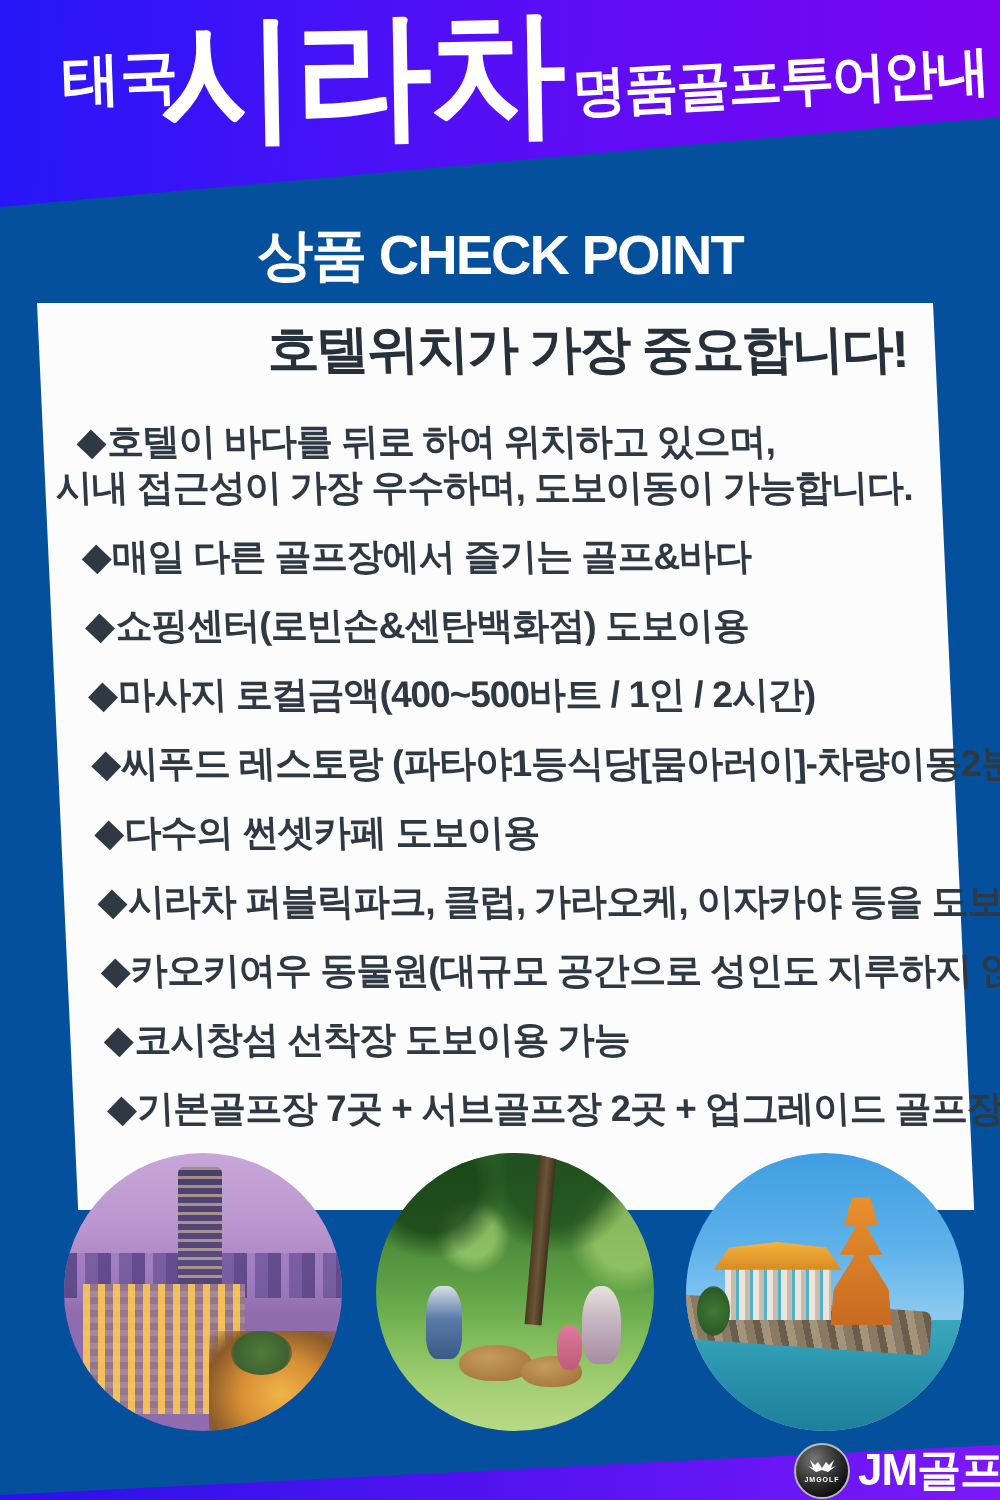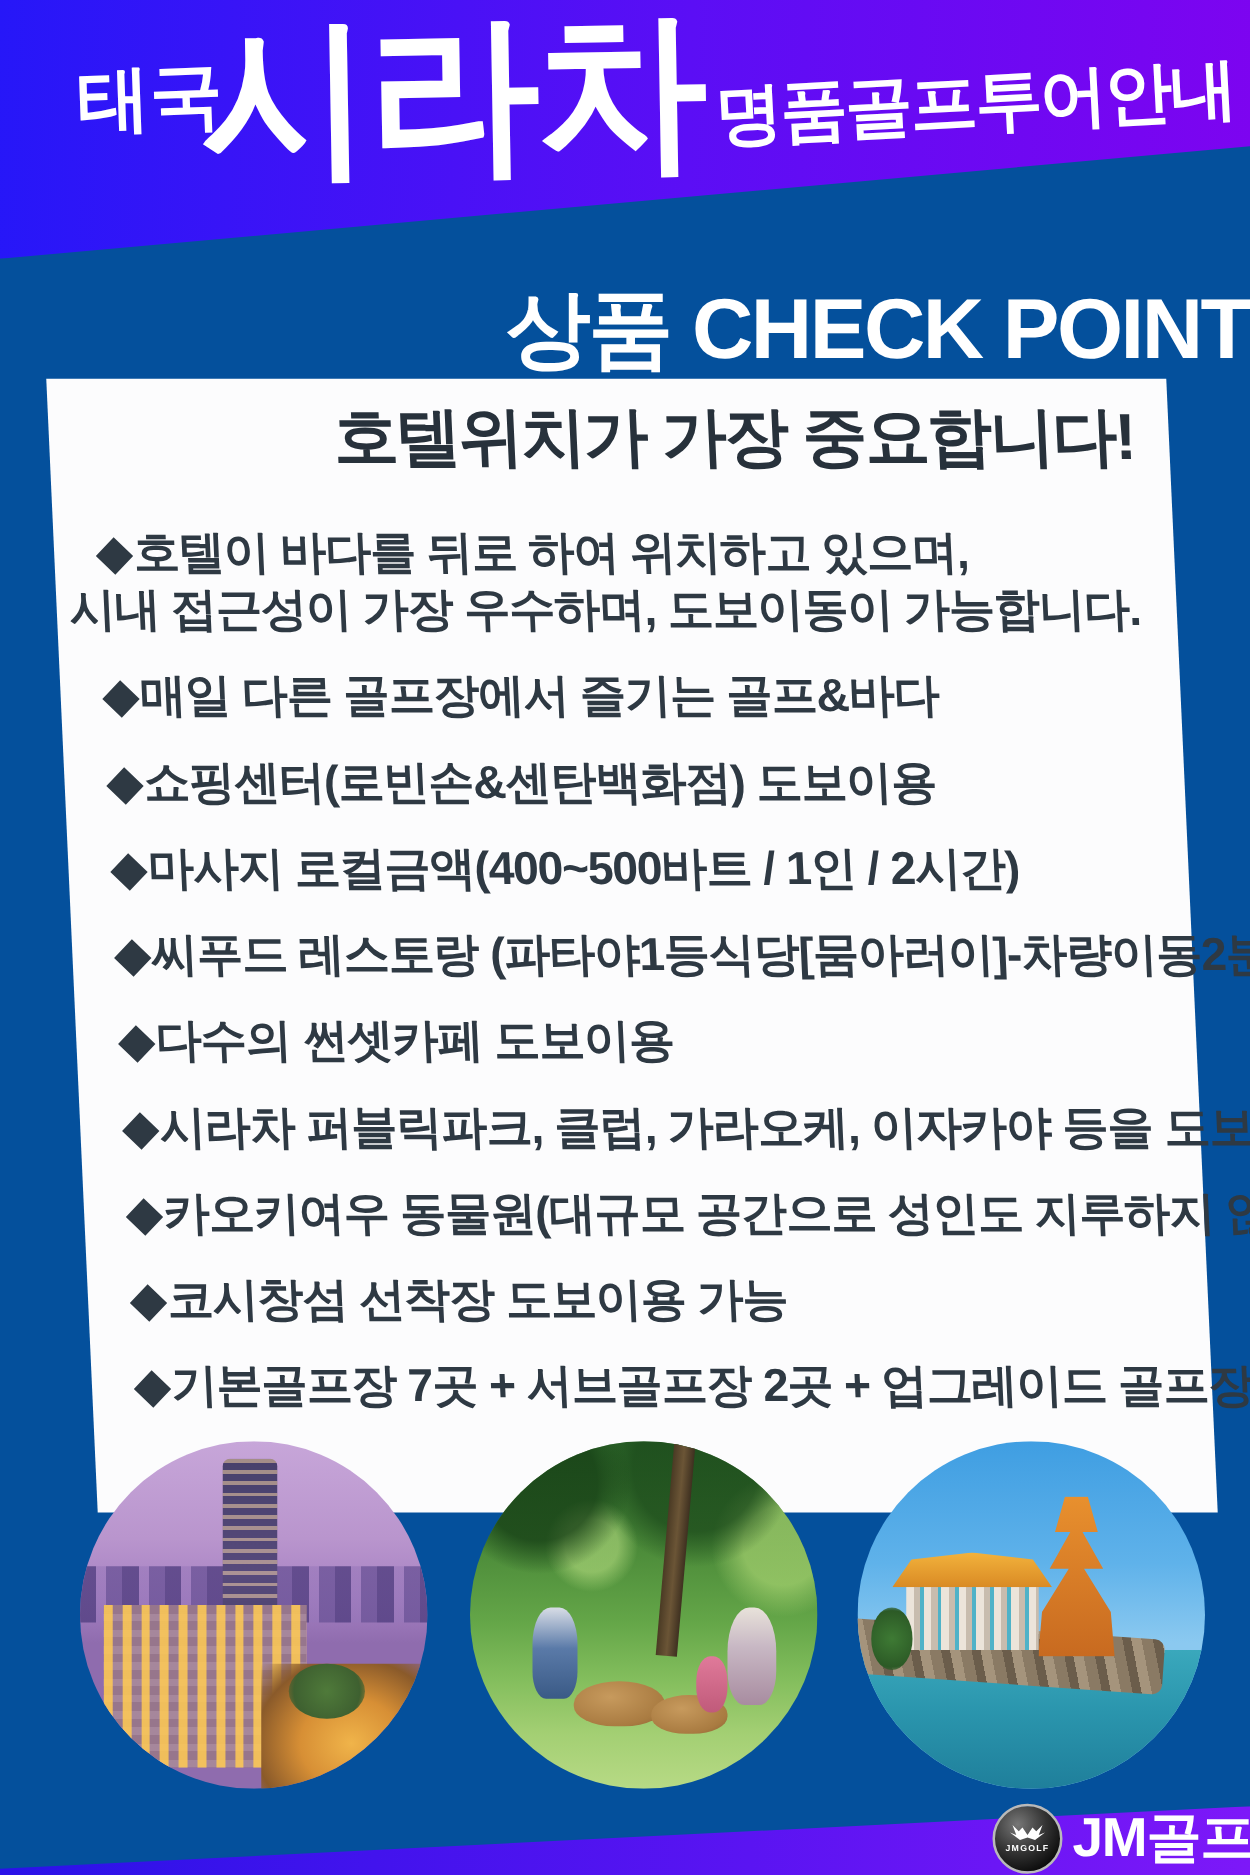--- a/index.html
+++ b/index.html
@@ -13,22 +13,22 @@
     position:absolute;left:0;top:0;width:1000px;height:210px;
     background:linear-gradient(92deg,#2617f8 0%,#5b0ef5 55%,#7d04f0 100%);
     clip-path:polygon(0 0,100% 0,100% 117px,0 207px);
   }
   .hdr-line{position:absolute;left:60px;top:0;width:900px;height:170px;color:#fff;}
   .hdr-t1{position:absolute;left:2px;top:40px;font-size:58px;font-weight:700;transform:rotate(-2deg);}
   .hdr-t2{position:absolute;left:100px;top:-16px;font-size:138px;font-weight:800;letter-spacing:-4px;transform:rotate(-1deg);}
   .hdr-t3{position:absolute;left:512px;top:46px;font-size:54px;font-weight:700;letter-spacing:-2px;transform:rotate(-3deg);white-space:nowrap;}
   
   .section-title{
-    position:absolute;left:0;top:218px;width:1000px;text-align:right;
-    font-size:68px;font-weight:800;letter-spacing:-2px;color:#fff;white-space:nowrap;
+    position:absolute;left:0;top:218px;width:1000px;text-align:center;
+    font-size:56px;font-weight:800;letter-spacing:-2px;color:#fff;white-space:nowrap;
   }
   
   .card{
     position:absolute;left:37px;top:303px;width:896px;height:907px;
     background:#fcfcfd;transform:skewX(2.6deg);transform-origin:0 0;
   }
   .card-heading{
     position:absolute;top:12px;right:28px;
     font-size:52px;font-weight:800;letter-spacing:-2px;color:#27313b;white-space:nowrap;
   }

